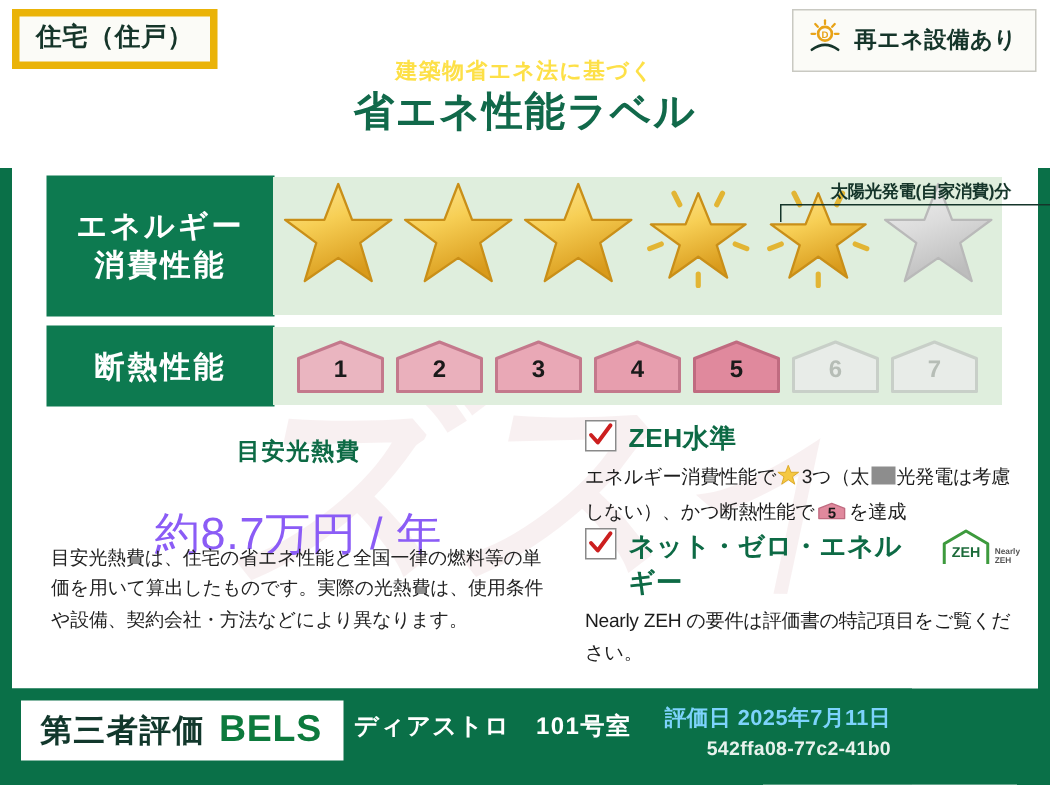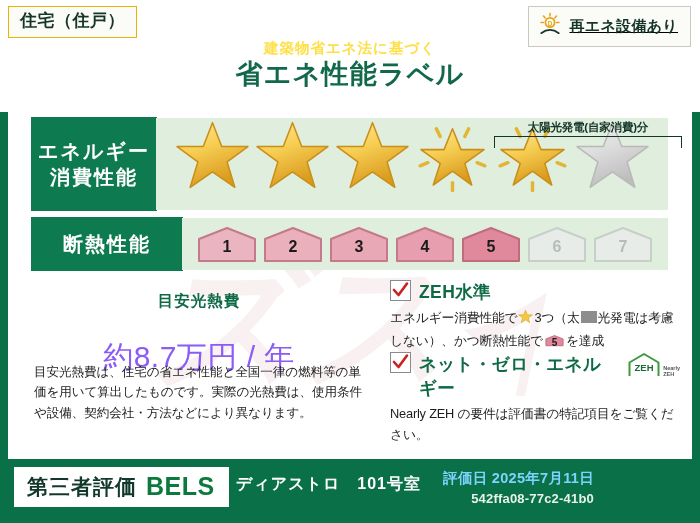--- a/index.html
+++ b/index.html
@@ -15,33 +15,32 @@
   .topband{position:absolute;left:0;top:0;width:700px;height:104px;background:#0a7048;}
   .diag2{
     position:absolute;left:0;top:0;width:700px;height:112px;
     background:#ffffff;
     clip-path:polygon(0 101%, 0 70%, 700 6%, 700 101%);
   }
 
   
   .type-chip{
     position:absolute;left:8px;top:6px;z-index:9;
-    background:#fbfbf7;border:1px solid #eab308;
+    background:#fbfbf7;border:5px solid #eab308;
     padding:5px 11px 6px 11px;
     font-size:17px;font-weight:bold;color:#15352a;letter-spacing:.5px;
     line-height:1.1;
   }
 
   
   .re-badge{
     position:absolute;right:9px;top:6px;z-index:9;
     background:#fbfbf7;border:1px solid #c9c9c2;
     display:flex;align-items:center;gap:7px;
     padding:5px 12px 6px 9px;
-    text-decoration:underline;
   }
   .re-badge .txt{font-size:15px;font-weight:bold;color:#15352a;letter-spacing:.3px;}
 
   
   .title-wrap{position:absolute;left:0;top:40px;width:700px;text-align:center;z-index:8;}
   .title-sub{font-size:14.5px;font-weight:bold;color:#fde047;letter-spacing:1px;line-height:1.2;}
   .title-main{font-size:27px;font-weight:bold;color:#11694a;letter-spacing:1.2px;line-height:1.25;margin-top:1px;}
 
   
   .card{
@@ -57,21 +56,21 @@
 
   
   .row{position:absolute;display:flex;align-items:stretch;}
   .row-label{
     background:#0d7a50;color:#fff;font-weight:bold;
     display:flex;flex-direction:column;align-items:center;justify-content:center;
     text-align:center;letter-spacing:2px;
     box-shadow:0 0 0 1px #0d7a50;
   }
   .row-energy{left:24px;top:14px;width:636px;height:92px;}
-  .row-energy .row-label{width:124px;font-size:20px;line-height:1.3;}
+  .row-energy .row-label{width:150px;font-size:20px;line-height:1.3;}
   .row-energy .row-body{
     flex:1;background:#dfeedd;position:relative;
     display:flex;align-items:flex-start;justify-content:center;padding-bottom:2px;
   }
 
   .row-insul{left:24px;top:114px;width:636px;height:52px;}
   .row-insul .row-label{width:150px;font-size:20px;}
   .row-insul .row-body{
     flex:1;background:#dfeedd;position:relative;
     display:flex;align-items:center;padding-left:14px;gap:4px;

